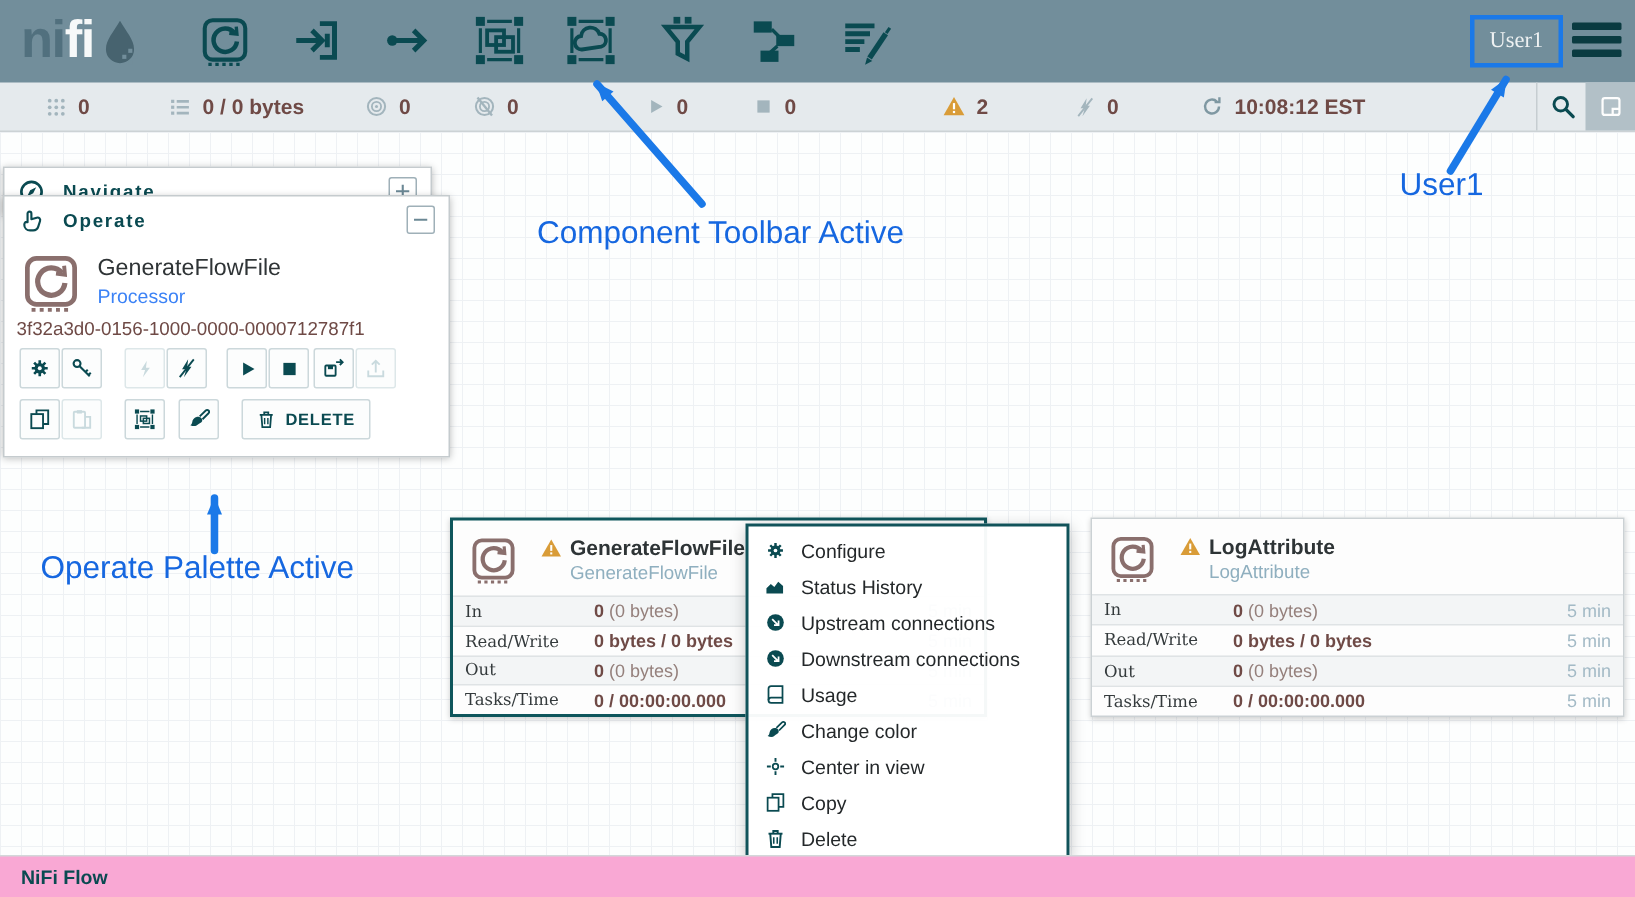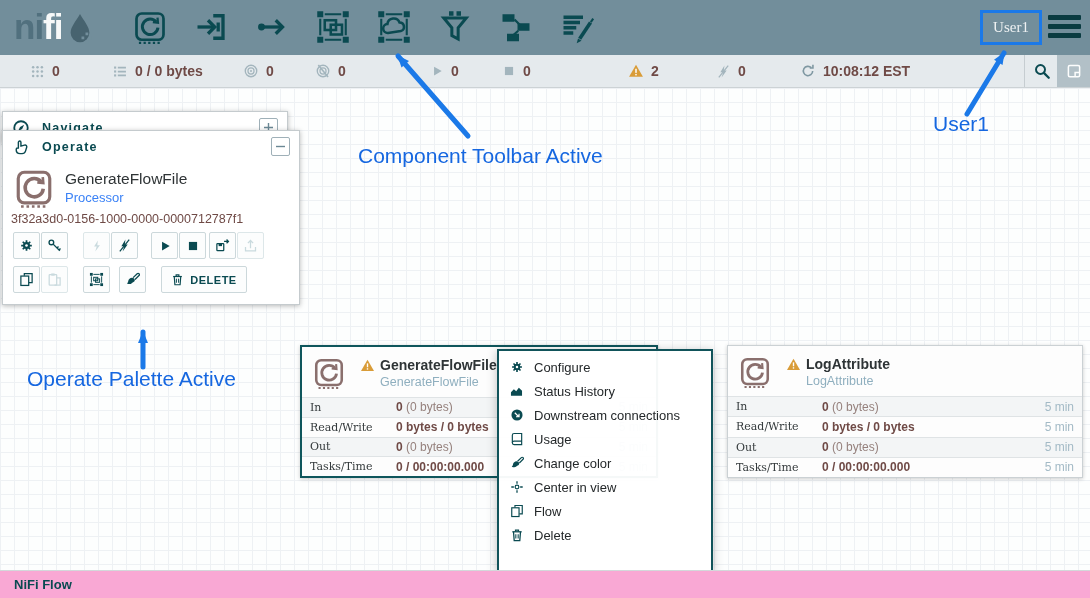--- a/index.html
+++ b/index.html
@@ -557,20 +557,28 @@
         </svg>
       </span>
     <span>Status History</span>
   </div>
   <div class="mitem">
     <span class="ic">
         <svg width="14" height="14">
           <use href="#i-circlearrow"></use>
         </svg>
       </span>
+    <span>Upstream connections</span>
+  </div>
+  <div class="mitem">
+    <span class="ic">
+        <svg width="14" height="14">
+          <use href="#i-circlearrow"></use>
+        </svg>
+      </span>
     <span>Downstream connections</span>
   </div>
   <div class="mitem">
     <span class="ic">
         <svg width="14" height="14">
           <use href="#i-book"></use>
         </svg>
       </span>
     <span>Usage</span>
   </div>
@@ -589,21 +597,21 @@
         </svg>
       </span>
     <span>Center in view</span>
   </div>
   <div class="mitem">
     <span class="ic">
         <svg width="14" height="14">
           <use href="#i-copy"></use>
         </svg>
       </span>
-    <span>Flow</span>
+    <span>Copy</span>
   </div>
   <div class="mitem">
     <span class="ic">
         <svg width="14" height="14">
           <use href="#i-trash"></use>
         </svg>
       </span>
     <span>Delete</span>
   </div>
 </div>

